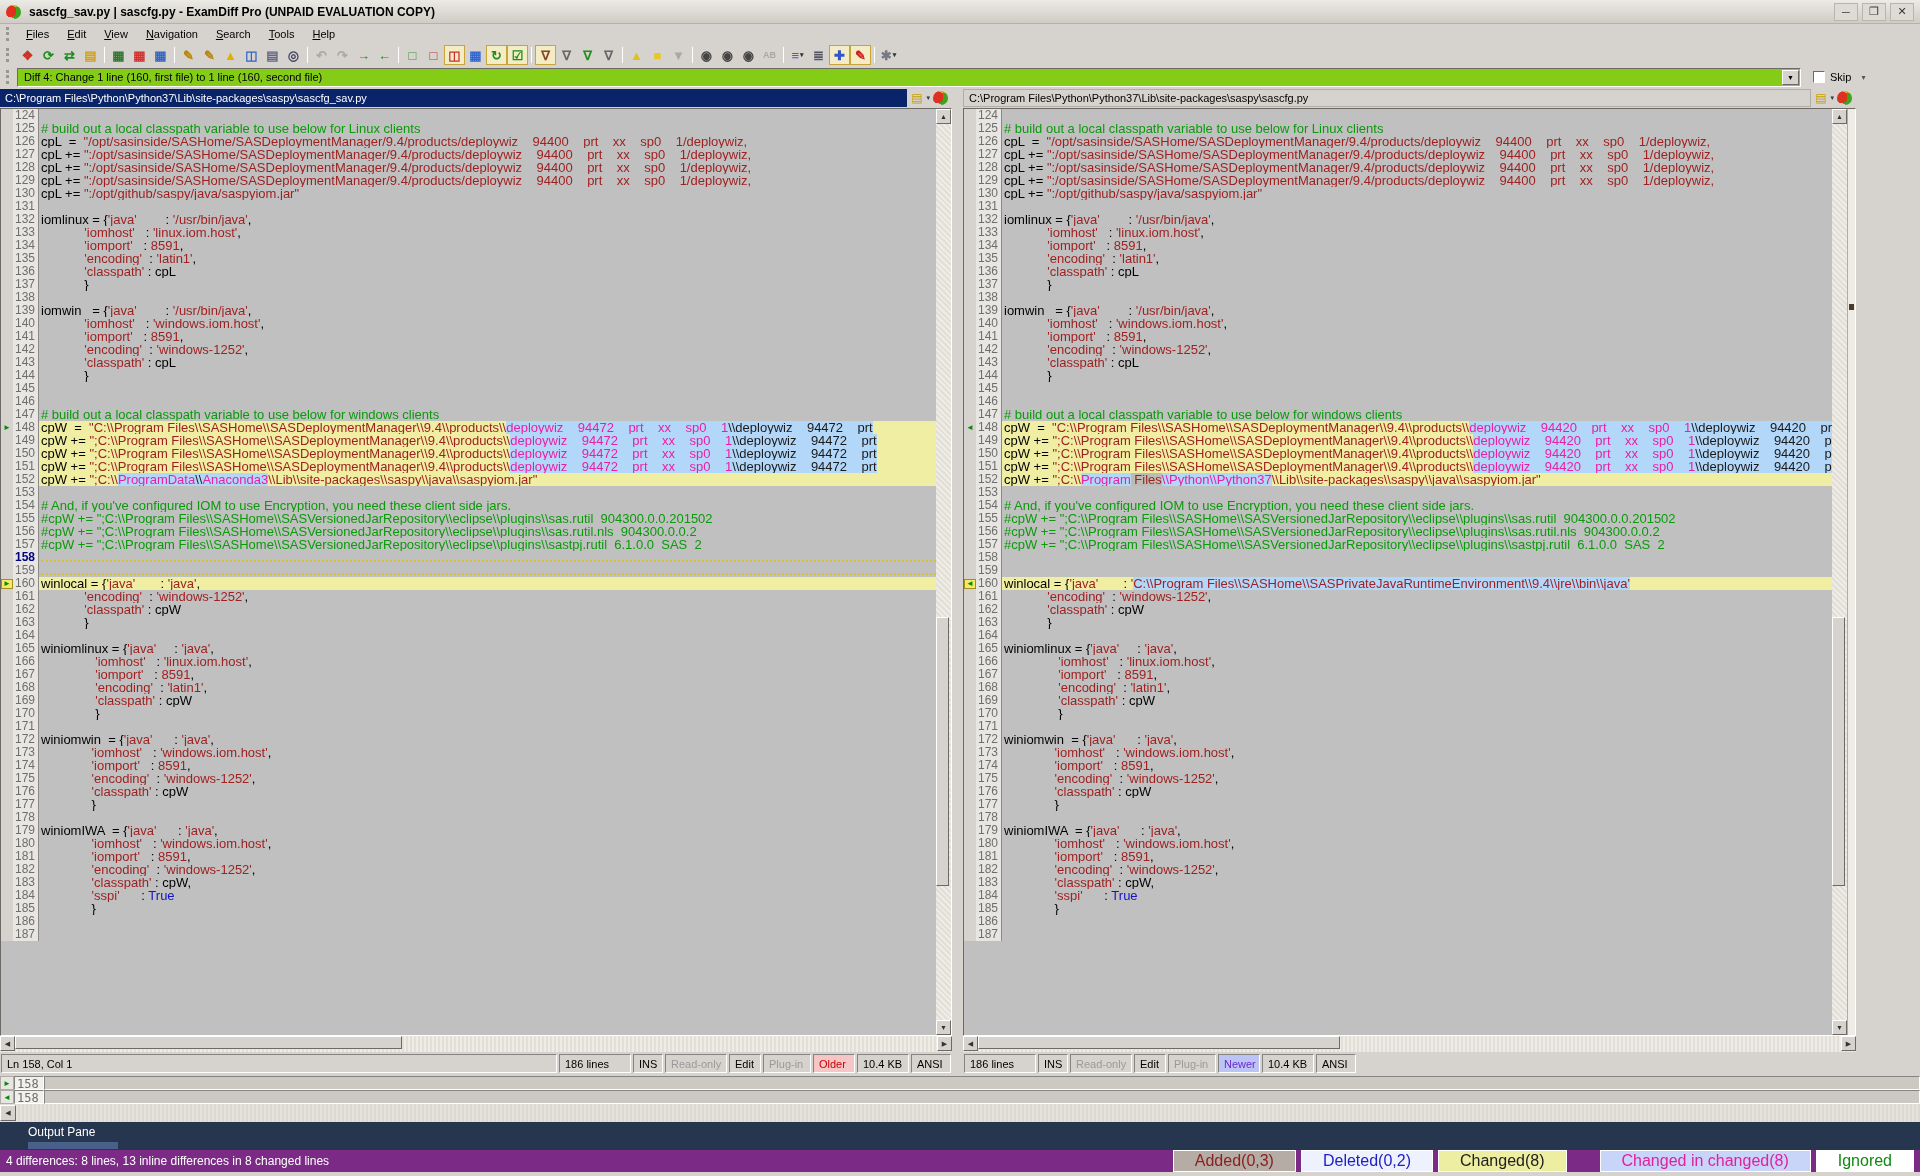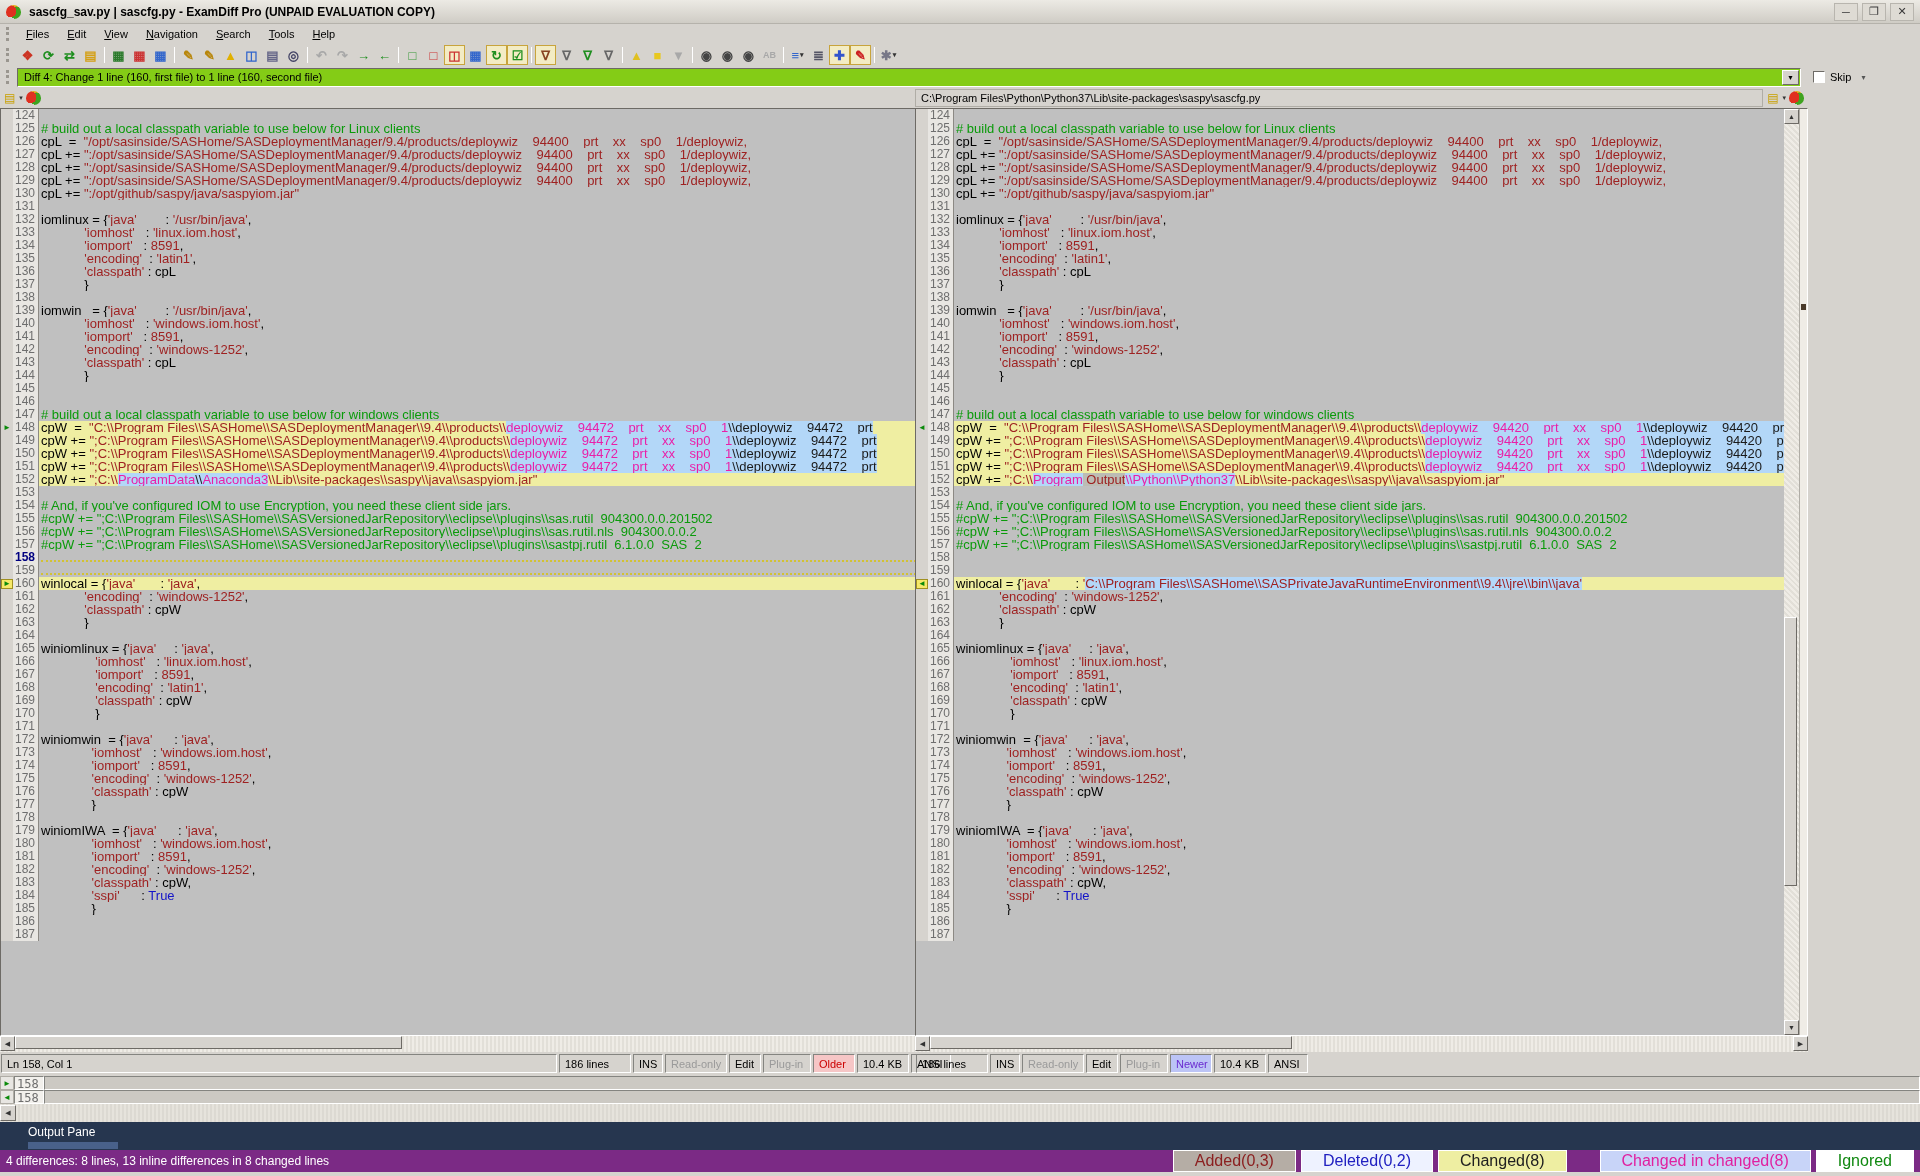--- a/index.html
+++ b/index.html
@@ -187,20 +187,21 @@
     </div>
     <span class="skipwrap">
       <span class="checkbox sunken"></span>
       <span>Skip</span>
     </span>
     <span class="chev">▾</span>
   </div>
 
   <div class="pane" id="pane-left" style="left:0;width:952px">
       <div class="pane-header">
+        <div class="pathbar active">C:\Program Files\Python\Python37\Lib\site-packages\saspy\sascfg_sav.py</div>
         <span class="hdr-icons">
           <span class="hdr-ic">▤</span>
           <span class="tdd">▾</span>
           <span class="applogo" style="margin: 0px;"></span>
         </span>
       </div>
       <div class="pane-body">
         <div class="rows">
           <div class="row"><span class="mk"></span><span class="lnum">124</span><span class="code"></span></div>
           <div class="row"><span class="mk"></span><span class="lnum">125</span><span class="code"><span class="sg-c"># build out a local classpath variable to use below for Linux clients</span></span></div>
@@ -287,21 +288,21 @@
         <span class="sfield" style="width: 72px;">186 lines</span>
         <span class="sfield" style="width: 30px;">INS</span>
         <span class="sfield gray" style="width: 62px;">Read-only</span>
         <span class="sfield" style="width: 32px;">Edit</span>
         <span class="sfield gray" style="width: 48px;">Plug-in</span>
         <span class="sfield older" style="width: 42px;">Older</span>
         <span class="sfield" style="width: 52px;">10.4 KB</span>
         <span class="sfield" style="width: 40px;">ANSI</span>
       </div>
     </div>
-  <div class="pane" id="pane-right" style="left:915px;width:893px">
+  <div class="pane" id="pane-right" style="left:963px;width:893px">
       <div class="pane-header">
         <div class="pathbar inactive">C:\Program Files\Python\Python37\Lib\site-packages\saspy\sascfg.py</div>
         <span class="hdr-icons">
           <span class="hdr-ic">▤</span>
           <span class="tdd">▾</span>
           <span class="applogo" style="margin: 0px;"></span>
         </span>
       </div>
       <div class="pane-body">
         <div class="rows">
@@ -326,21 +327,21 @@
           <div class="row"><span class="mk"></span><span class="lnum">142</span><span class="code"><span class="sg-p">            </span><span class="sg-s">'encoding'</span><span class="sg-p">  : </span><span class="sg-s">'windows-1252'</span><span class="sg-p">,</span></span></div>
           <div class="row"><span class="mk"></span><span class="lnum">143</span><span class="code"><span class="sg-p">            </span><span class="sg-s">'classpath'</span><span class="sg-p"> : cpL</span></span></div>
           <div class="row"><span class="mk"></span><span class="lnum">144</span><span class="code"><span class="sg-p">            }</span></span></div>
           <div class="row"><span class="mk"></span><span class="lnum">145</span><span class="code"></span></div>
           <div class="row"><span class="mk"></span><span class="lnum">146</span><span class="code"></span></div>
           <div class="row"><span class="mk"></span><span class="lnum">147</span><span class="code"><span class="sg-c"># build out a local classpath variable to use below for windows clients</span></span></div>
           <div class="row y"><span class="mk"><span class="arr">◄</span></span><span class="lnum">148</span><span class="code"><span class="sg-p">cpW  =  </span><span class="sg-s">"C:\\Program Files\\SASHome\\SASDeploymentManager\\9.4\\products\\</span><span class="sg-hp">deploywiz__94420__prt__xx__sp0__1</span><span class="sg-hd">\\deploywiz__94420__prt</span></span></div>
           <div class="row y"><span class="mk"></span><span class="lnum">149</span><span class="code"><span class="sg-p">cpW += </span><span class="sg-s">";C:\\Program Files\\SASHome\\SASDeploymentManager\\9.4\\products\\</span><span class="sg-hp">deploywiz__94420__prt__xx__sp0__1</span><span class="sg-hd">\\deploywiz__94420__prt</span></span></div>
           <div class="row y"><span class="mk"></span><span class="lnum">150</span><span class="code"><span class="sg-p">cpW += </span><span class="sg-s">";C:\\Program Files\\SASHome\\SASDeploymentManager\\9.4\\products\\</span><span class="sg-hp">deploywiz__94420__prt__xx__sp0__1</span><span class="sg-hd">\\deploywiz__94420__prt</span></span></div>
           <div class="row y"><span class="mk"></span><span class="lnum">151</span><span class="code"><span class="sg-p">cpW += </span><span class="sg-s">";C:\\Program Files\\SASHome\\SASDeploymentManager\\9.4\\products\\</span><span class="sg-hp">deploywiz__94420__prt__xx__sp0__1</span><span class="sg-hd">\\deploywiz__94420__prt</span></span></div>
-          <div class="row y"><span class="mk"></span><span class="lnum">152</span><span class="code"><span class="sg-p">cpW += </span><span class="sg-s">";C:\\</span><span class="sg-hp">Program</span><span class="sg-hg"> Output</span><span class="sg-hp">\\Python\\Python37</span><span class="sg-s">\\Lib\\site-packages\\saspy\\java\\saspyiom.jar"</span></span></div>
+          <div class="row y"><span class="mk"></span><span class="lnum">152</span><span class="code"><span class="sg-p">cpW += </span><span class="sg-s">";C:\\</span><span class="sg-hp">Program</span><span class="sg-hg"> Files</span><span class="sg-hp">\\Python\\Python37</span><span class="sg-s">\\Lib\\site-packages\\saspy\\java\\saspyiom.jar"</span></span></div>
           <div class="row"><span class="mk"></span><span class="lnum">153</span><span class="code"></span></div>
           <div class="row"><span class="mk"></span><span class="lnum">154</span><span class="code"><span class="sg-c"># And, if you've configured IOM to use Encryption, you need these client side jars.</span></span></div>
           <div class="row"><span class="mk"></span><span class="lnum">155</span><span class="code"><span class="sg-c">#cpW += ";C:\\Program Files\\SASHome\\SASVersionedJarRepository\\eclipse\\plugins\\sas.rutil_904300.0.0.201502</span></span></div>
           <div class="row"><span class="mk"></span><span class="lnum">156</span><span class="code"><span class="sg-c">#cpW += ";C:\\Program Files\\SASHome\\SASVersionedJarRepository\\eclipse\\plugins\\sas.rutil.nls_904300.0.0.2</span></span></div>
           <div class="row"><span class="mk"></span><span class="lnum">157</span><span class="code"><span class="sg-c">#cpW += ";C:\\Program Files\\SASHome\\SASVersionedJarRepository\\eclipse\\plugins\\sastpj.rutil_6.1.0.0_SAS_2</span></span></div>
           <div class="row"><span class="mk"></span><span class="lnum">158</span><span class="code"></span></div>
           <div class="row"><span class="mk"></span><span class="lnum">159</span><span class="code"></span></div>
           <div class="row y"><span class="mk"><span class="arrcur">◄</span></span><span class="lnum">160</span><span class="code"><span class="sg-p">winlocal = {</span><span class="sg-s">'java'</span><span class="sg-p">       : </span><span class="sg-s">'</span><span class="sg-hs">C:\\Program Files\\SASHome\\SASPrivateJavaRuntimeEnvironment\\9.4\\jre\\bin\\java'</span></span></div>
           <div class="row"><span class="mk"></span><span class="lnum">161</span><span class="code"><span class="sg-p">            </span><span class="sg-s">'encoding'</span><span class="sg-p">  : </span><span class="sg-s">'windows-1252'</span><span class="sg-p">,</span></span></div>
           <div class="row"><span class="mk"></span><span class="lnum">162</span><span class="code"><span class="sg-p">            </span><span class="sg-s">'classpath'</span><span class="sg-p"> : cpW</span></span></div>

